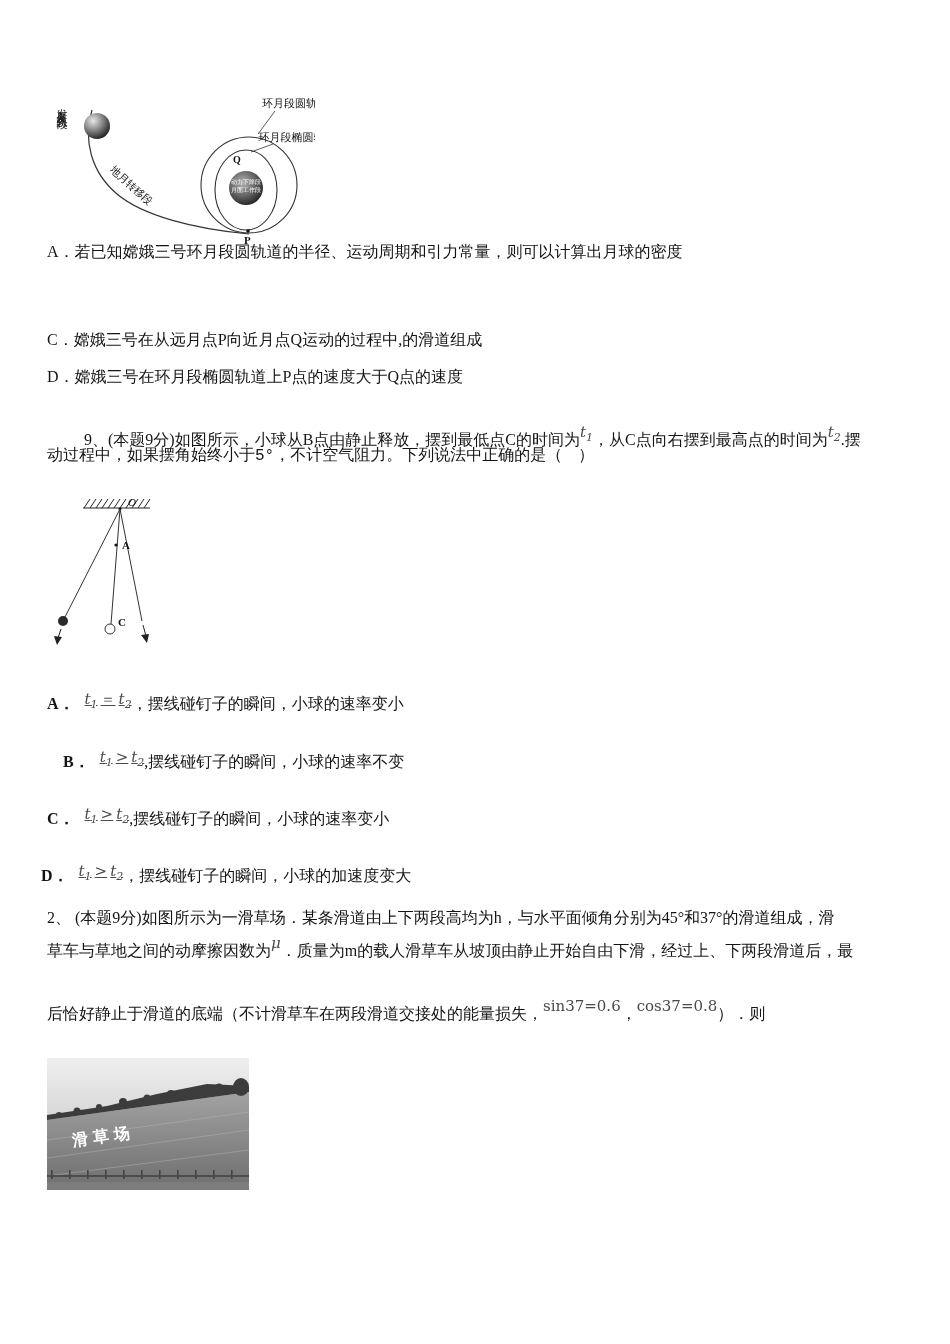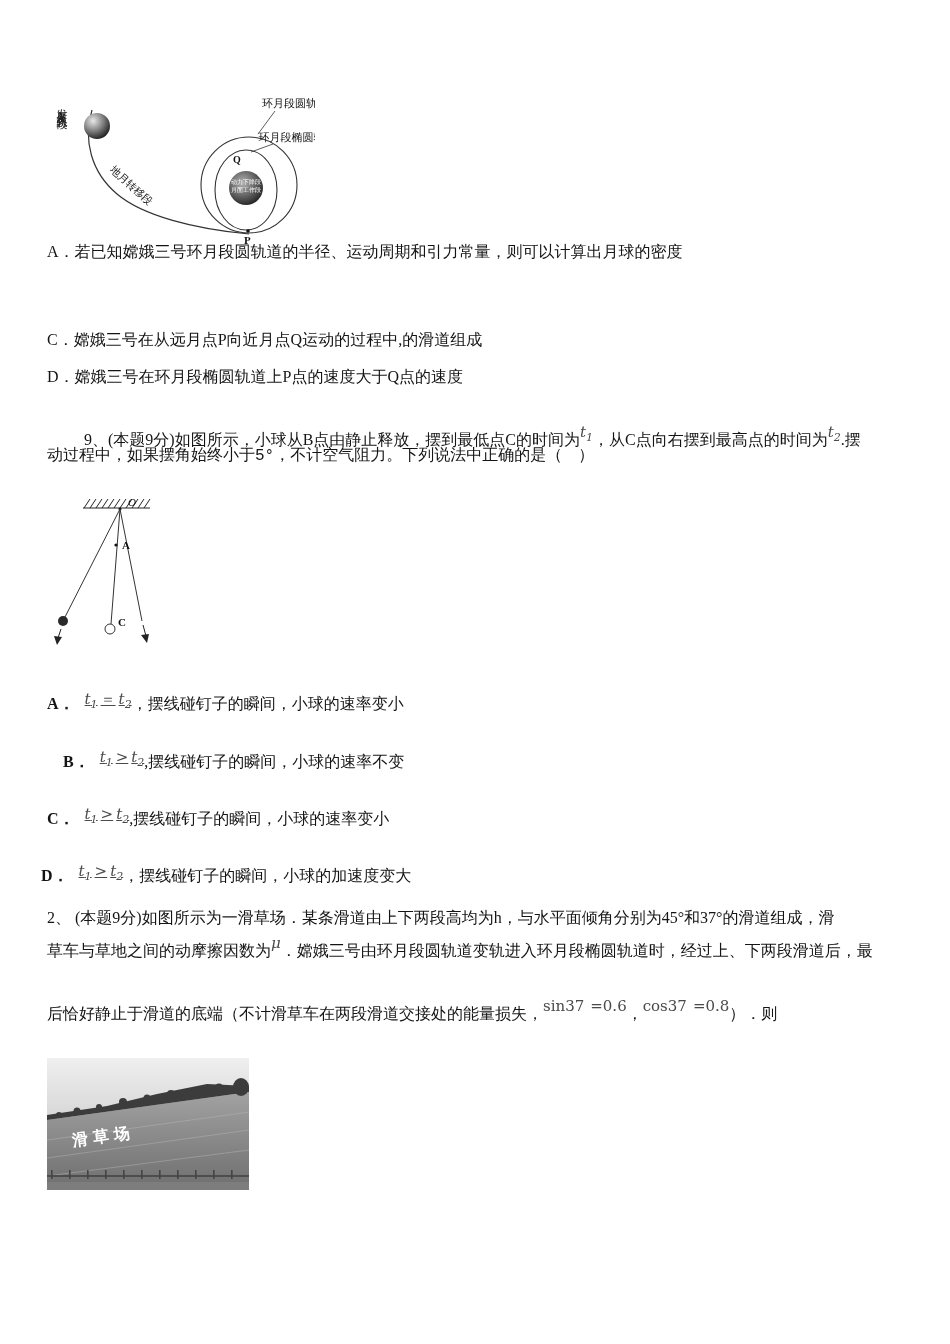--- a/index.html
+++ b/index.html
@@ -25,21 +25,21 @@
     font-family: "DejaVu Serif", serif;
     font-style: italic;
     color: #4a4a4a;
   }
   .mt sub { font-size: 11px; font-style: italic; }
   .mop { font-style: normal; padding: 0 3px; color: #4a4a4a; }
   .fn {
     font-family: "DejaVu Serif", serif;
     color: #4a4a4a;
   }
-  .fn .eq { margin-left: 6px; }
+  .fn .eq { }
   .raise { position: relative; top: -8px; font-size: 15px; }
   .raise-sm { position: relative; top: -5px; font-size: 15px; text-decoration: underline; }
   .vertical-label {
     writing-mode: vertical-rl;
     text-orientation: upright;
     font-size: 11px;
     line-height: 1.1;
     letter-spacing: 2px;
     color: #1a1a1a;
   }
@@ -146,21 +146,21 @@
   </div>
   <div class="abs txt" style="left:47px; top:807px;">
     <span class="opt-b">C．</span><span class="mt raise-sm"><i>t</i><sub>1</sub><span class="mop">&gt;</span><i>t</i><sub>2</sub></span><span>,摆线碰钉子的瞬间，小球的速率变小</span>
   </div>
   <div class="abs txt" style="left:41px; top:864px;text-align:right;">
     <span class="opt-b">D．</span><span class="mt raise-sm"><i>t</i><sub>1</sub><span class="mop">&gt;</span><i>t</i><sub>2</sub></span><span>，摆线碰钉子的瞬间，小球的加速度变大</span>
   </div>
 
   <div class="abs txt" style="left:47px; top:906px;">2、 (本题9分)如图所示为一滑草场．某条滑道由上下两段高均为h，与水平面倾角分别为45°和37°的滑道组成，滑</div>
   <div class="abs txt" style="left:47px; top:939px;">
-    <span>草车与草地之间的动摩擦因数为</span><span class="mt raise">μ</span><span>．嫦娥三号由环月段圆轨道变轨进入环月段椭圆轨道时，经过上、下两段滑道后，最</span>
+    <span>草车与草地之间的动摩擦因数为</span><span class="mt raise">μ</span><span>．质量为m的载人滑草车从坡顶由静止开始自由下滑，经过上、下两段滑道后，最</span>
   </div>
   <div class="abs txt" style="left:47px; top:1002px;">
     <span>后恰好静止于滑道的底端（不计滑草车在两段滑道交接处的能量损失，</span><span class="fn raise"><span>sin37</span><span class="eq">=0.6</span></span><span>，</span><span class="fn raise"><span>cos37</span><span class="eq">=0.8</span></span><span>）．则</span>
   </div>
 
   <svg class="abs" style="left:47px; top:1058px;" width="202" height="132" viewBox="0 0 202 132">
     <defs>
       <linearGradient id="gSky" x1="0" y1="0" x2="0" y2="1">
         <stop offset="0%" stop-color="#efefef"></stop>
         <stop offset="100%" stop-color="#d3d3d3"></stop>

